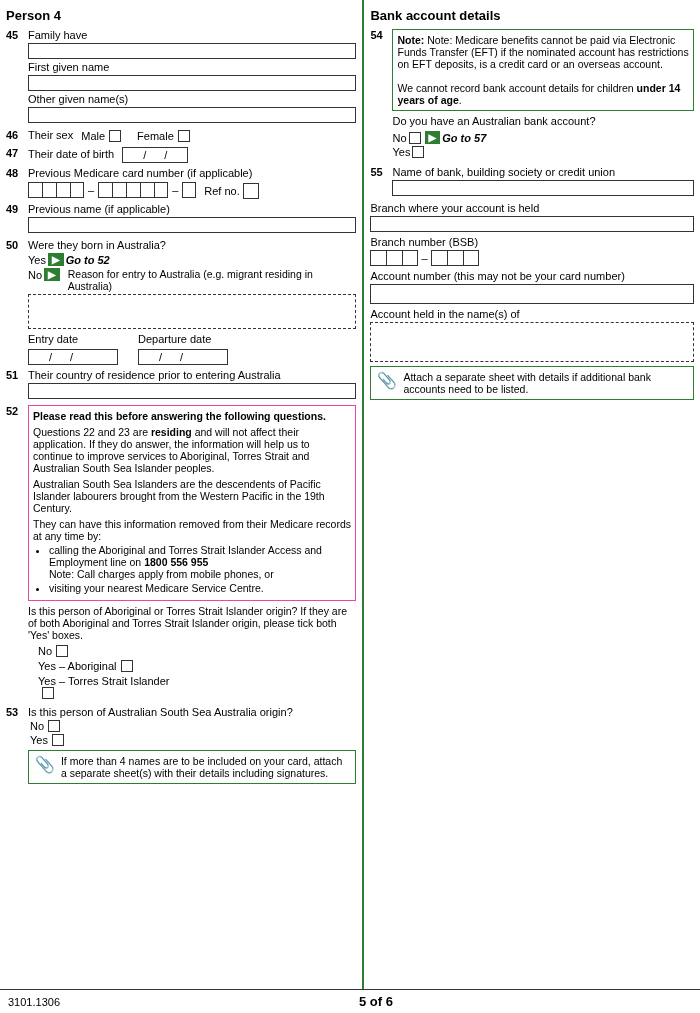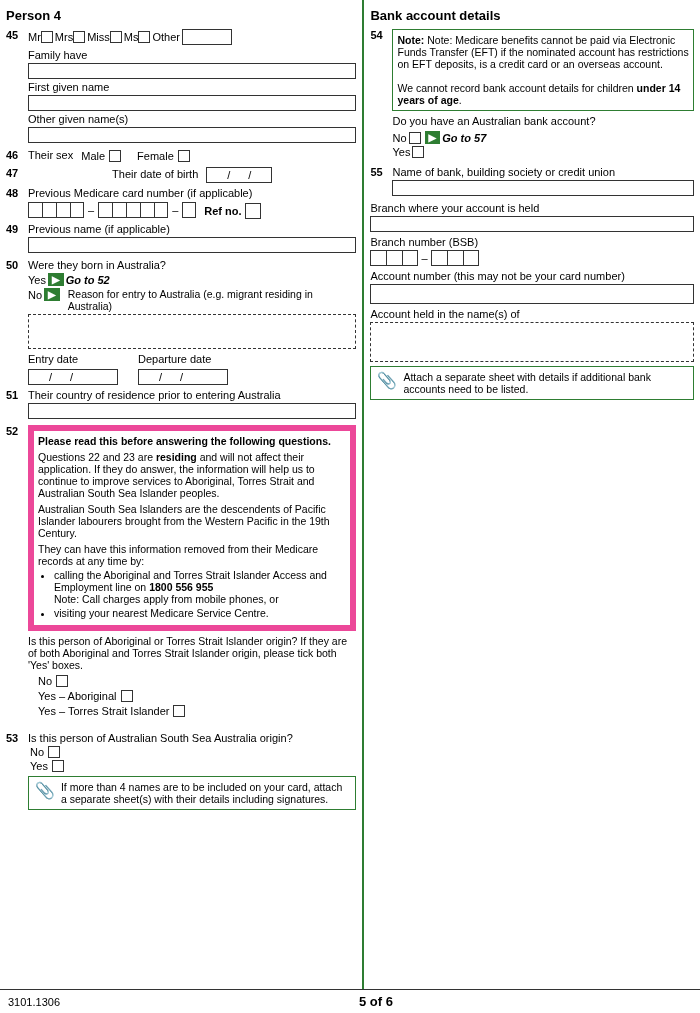--- a/index.html
+++ b/index.html
@@ -112,21 +112,21 @@
       margin: 0 2px;
     }
     .bold-italic {
       font-weight: bold;
       font-style: italic;
     }
     .bold {
       font-weight: bold;
     }
     .info-box {
-      border: 6px solid #ec4899;
+      border: 1px solid #ec4899;
       padding: 4px;
       margin-bottom: 4px;
       font-size: 10.5px;
     }
     .info-box-note {
       border: 1px solid #2e7d32;
       padding: 4px;
       margin-bottom: 4px;
       font-size: 10.5px;
     }
@@ -183,51 +183,38 @@
       margin-top: 2px;
     }
     li {
       font-size: 10.5px;
       margin-bottom: 2px;
     }
     .ref-row {
       display: flex;
       align-items: center;
       margin-top: 2px;
-      font-weight: bold;
     }
     .bsb-group {
       display: flex;
       align-items: center;
     }
   </style>
 </head>
 <body>
 
 <div class="page-wrapper">
   <div class="main-content">
 
     <div class="left-col">
       <div class="section-title">Person 4</div>
 
       <div class="question-row">
         <div class="q-number">45</div>
         <div class="q-content">
-          <div class="title-row">
-            <span>Mr</span>
-            <span class="checkbox"></span>
-            <span>Mrs</span>
-            <span class="checkbox"></span>
-            <span>Miss</span>
-            <span class="checkbox"></span>
-            <span>Ms</span>
-            <span class="checkbox"></span>
-            <span>Other</span>
-            <span class="input-field-sm" style="width:50px; margin-left:2px;"></span>
-          </div>
           <div class="q-label">Family have</div>
           <div class="input-field"></div>
           <div class="q-label">First given name</div>
           <div class="input-field"></div>
           <div class="q-label">Other given name(s)</div>
           <div class="input-field"></div>
         </div>
       </div>
 
       <div class="question-row">
@@ -243,21 +230,21 @@
               <span>Female</span>
               <span class="checkbox" style="margin-left:4px;"></span>
             </span>
           </div>
         </div>
       </div>
 
       <div class="question-row">
         <div class="q-number">47</div>
         <div class="q-content">
-          <div style="display:flex; align-items:center; gap:8px;justify-content:center;">
+          <div style="display:flex; align-items:center; gap:8px;">
             <span class="q-label">Their date of birth</span>
             <div class="date-field">
               <span class="date-inner"></span>
               <span class="date-sep">/</span>
               <span class="date-inner"></span>
               <span class="date-sep">/</span>
               <span class="date-inner"></span>
             </div>
           </div>
         </div>
@@ -375,21 +362,21 @@
           <div class="q-label" style="margin-bottom:4px; font-size:10.5px;">Is this person of Aboriginal or Torres Strait Islander origin? If they are of both Aboriginal and Torres Strait Islander origin, please tick both 'Yes' boxes.</div>
           <div style="margin-left:10px;">
             <div class="checkbox-inline" style="display:flex; align-items:center; margin-bottom:3px;">
               <span>No</span>
               <span class="checkbox" style="margin-left:4px;"></span>
             </div>
             <div class="checkbox-inline" style="display:flex; align-items:flex-end; margin-bottom:3px;">
               <span>Yes – Aboriginal</span>
               <span class="checkbox" style="margin-left:4px;"></span>
             </div>
-            <div class="checkbox-inline" style="display:flex; align-items:flex-end; margin-bottom:11px;">
+            <div class="checkbox-inline" style="display:flex; align-items:flex-start; margin-bottom:3px;flex-direction:column;">
               <span>Yes – Torres Strait Islander</span>
               <span class="checkbox" style="margin-left:4px;"></span>
             </div>
           </div>
         </div>
       </div>
 
       <div class="question-row">
         <div class="q-number">53</div>
         <div class="q-content">

